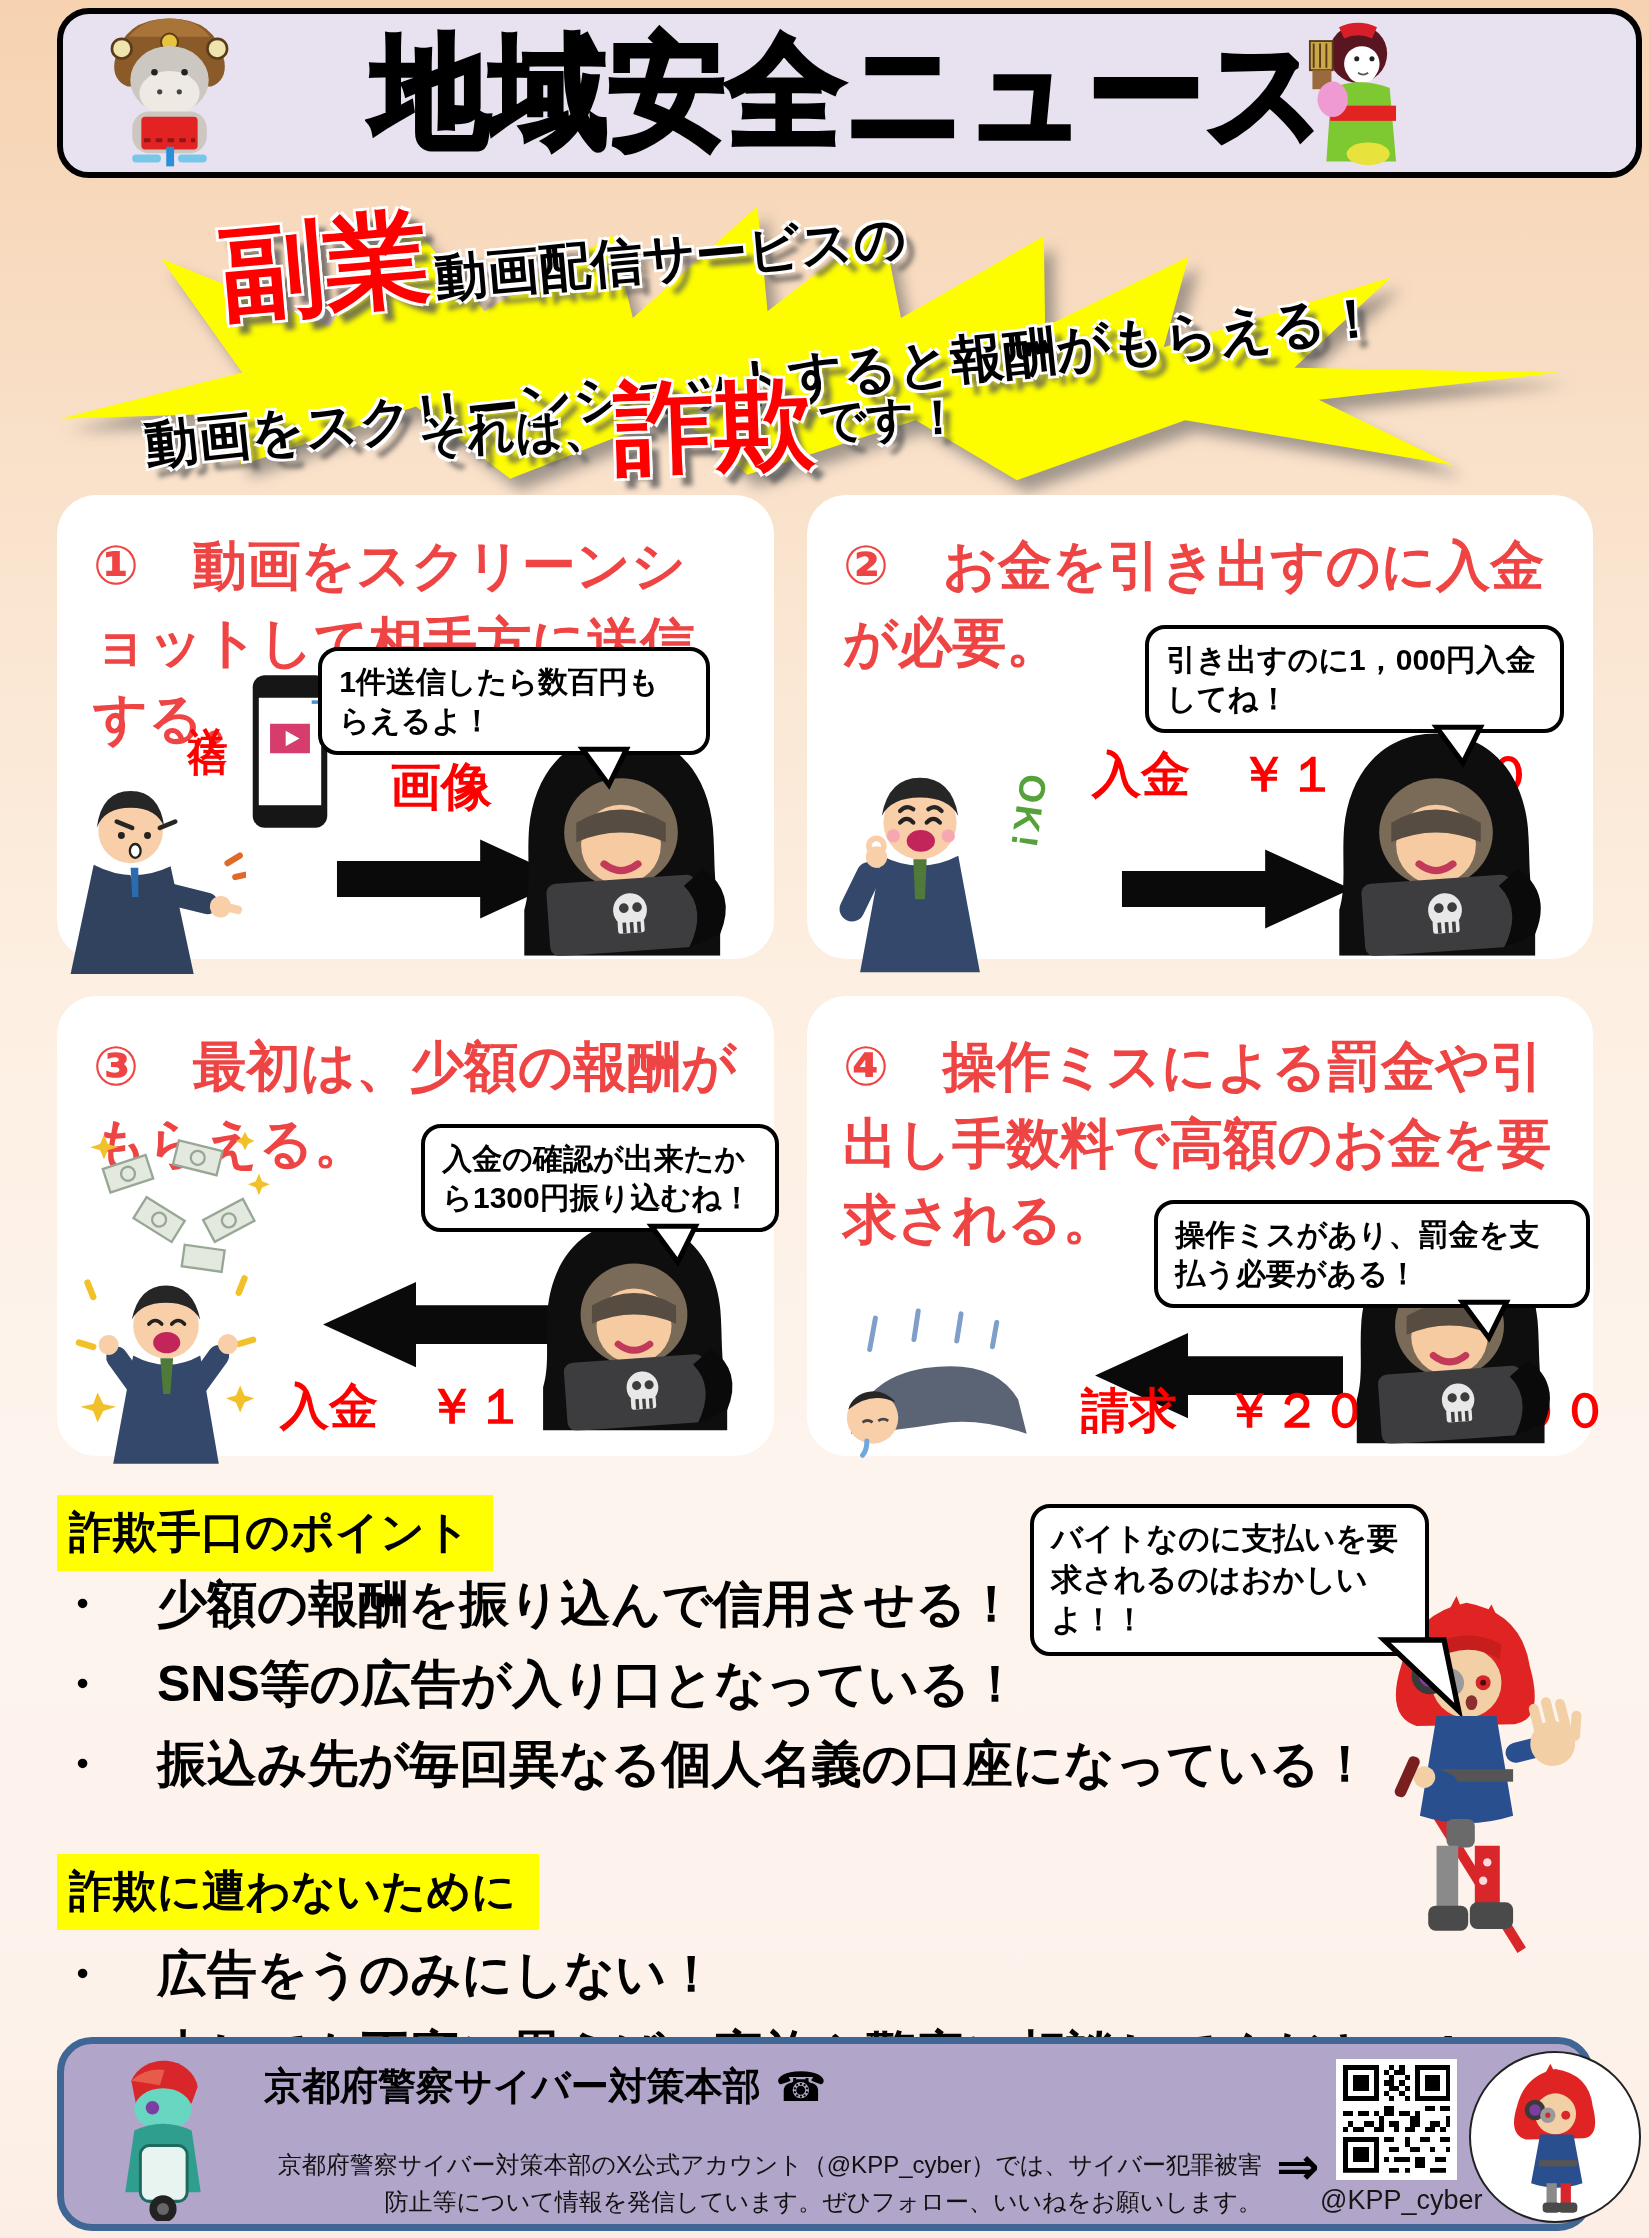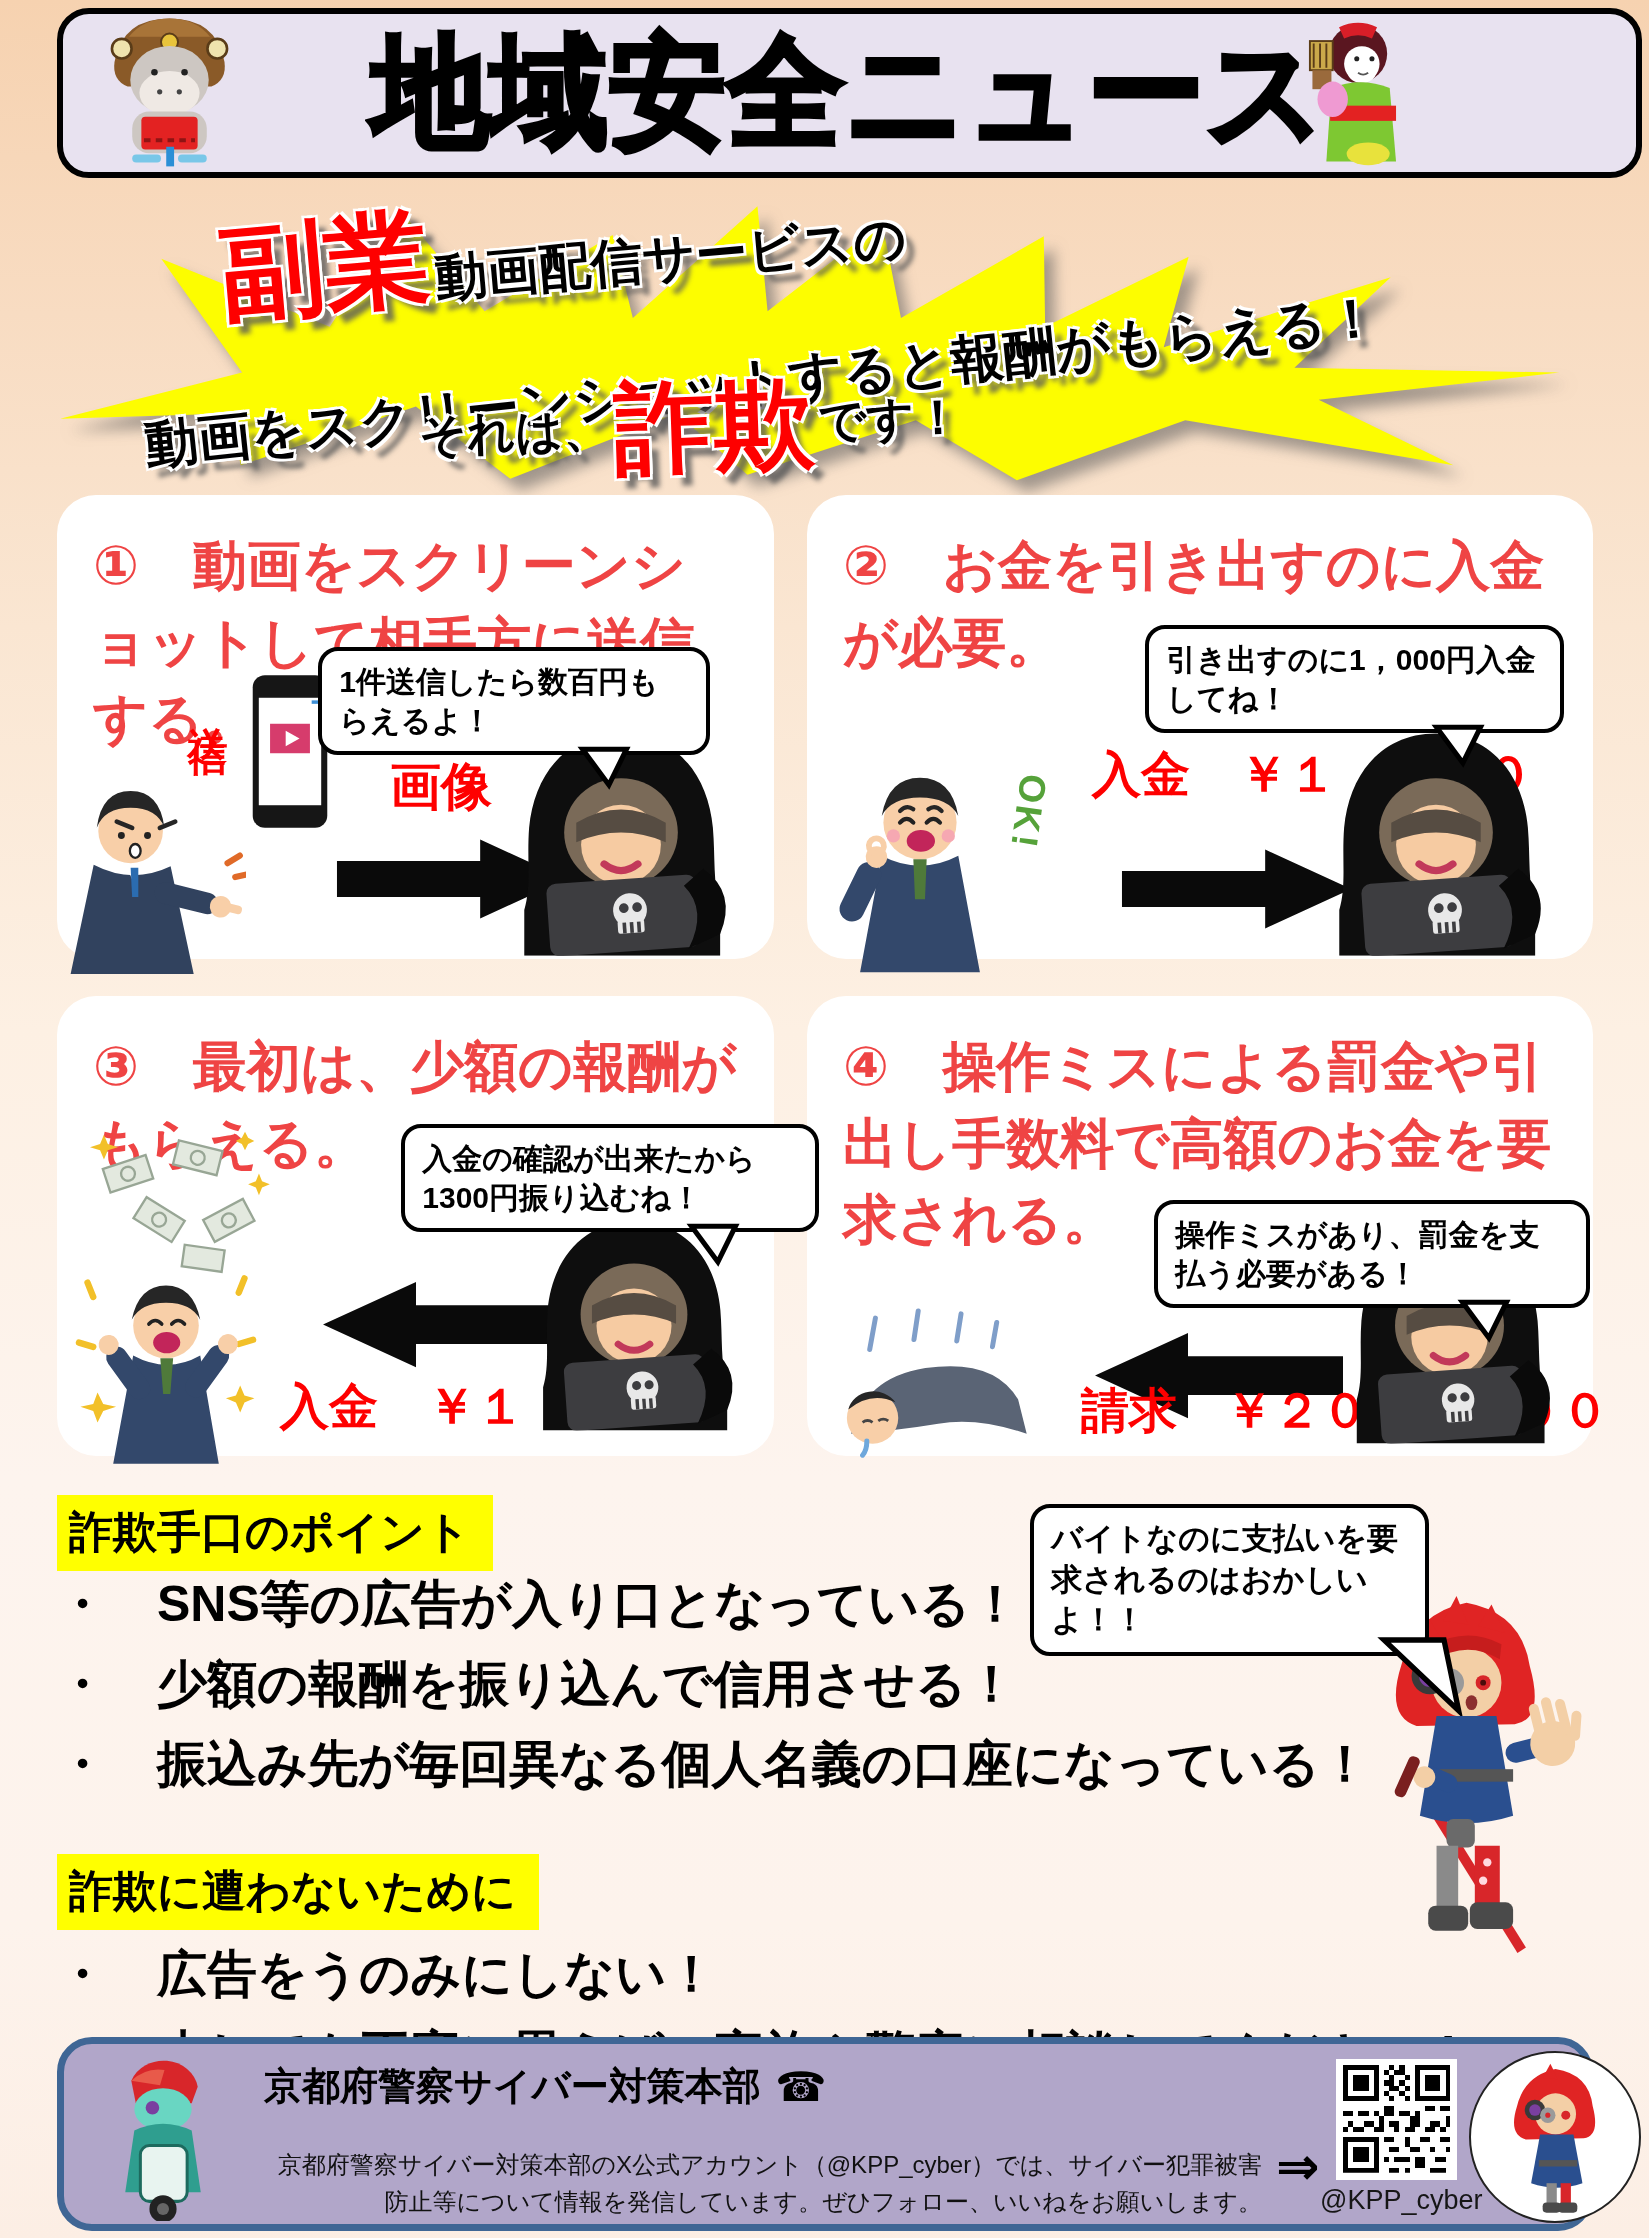--- a/index.html
+++ b/index.html
@@ -478,21 +478,21 @@
     <svg class="abs" style="left:13.3px;top:261px;width:200px;height:233px;" viewBox="0 0 240 280">
         <use href="#man-ok"></use>
       </svg>
     <svg class="abs" style="right:24px;bottom:2.7px;width:266px;height:230px;" viewBox="0 0 220 190">
         <use href="#hacker"></use>
       </svg>
   </section>
 
   <section class="abs step box3">
     <h2>③　最初は、少額の報酬がもらえる。</h2>
-    <div class="bubble" style="left:344px;top:128px;width:418px;">
+    <div class="bubble" style="left:364px;top:128px;width:358px;">
       <span>入金の確認が出来たから1300円振り込むね！</span>
       <svg class="tail" viewBox="0 0 90 70">
           <polygon points="10,5 80,5 52,62"></polygon>
         </svg>
     </div>
     <svg class="abs" style="left:33px;top:130px;width:186px;height:157px;" viewBox="0 0 240 200">
         <use href="#money"></use>
       </svg>
     <svg class="abs flip" style="left:257px;top:282px;width:266px;height:93px;" viewBox="0 0 320 120">
         <use href="#arrow"></use>
@@ -521,22 +521,22 @@
         <use href="#man-bow"></use>
       </svg>
     <div class="red-label" style="left:274px;bottom:13.3px;font-size:48px;">請求　￥２００，０００</div>
     <svg class="abs" style="right:16px;bottom:12px;width:255px;height:221px;" viewBox="0 0 220 190">
         <use href="#hacker"></use>
       </svg>
   </section>
 
   <h2 class="abs hl hl-points">詐欺手口のポイント</h2>
   <ul class="abs bullets">
+    <li>・　少額の報酬を振り込んで信用させる！</li>
     <li>・　SNS等の広告が入り口となっている！</li>
-    <li>・　少額の報酬を振り込んで信用させる！</li>
     <li>・　振込み先が毎回異なる個人名義の口座になっている！</li>
   </ul>
 
   <div class="abs bubble callout">
     <span>バイトなのに支払いを要求されるのはおかしいよ！！</span>
     <svg class="tail2" viewBox="0 0 150 120">
         <polygon points="30,6 120,6 142,112"></polygon>
       </svg>
   </div>
   <svg class="abs cyber-girl" viewBox="0 0 280 460">

